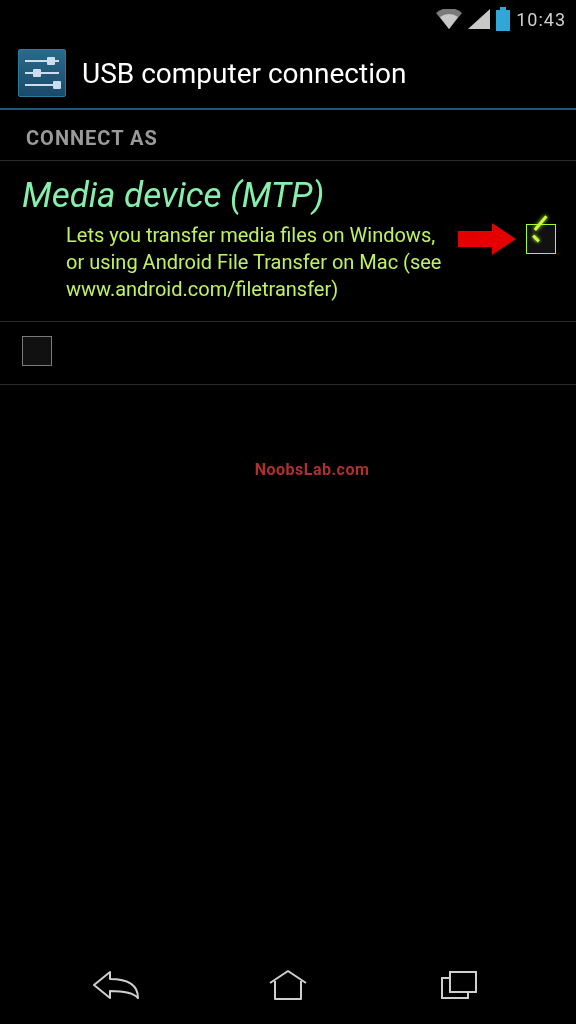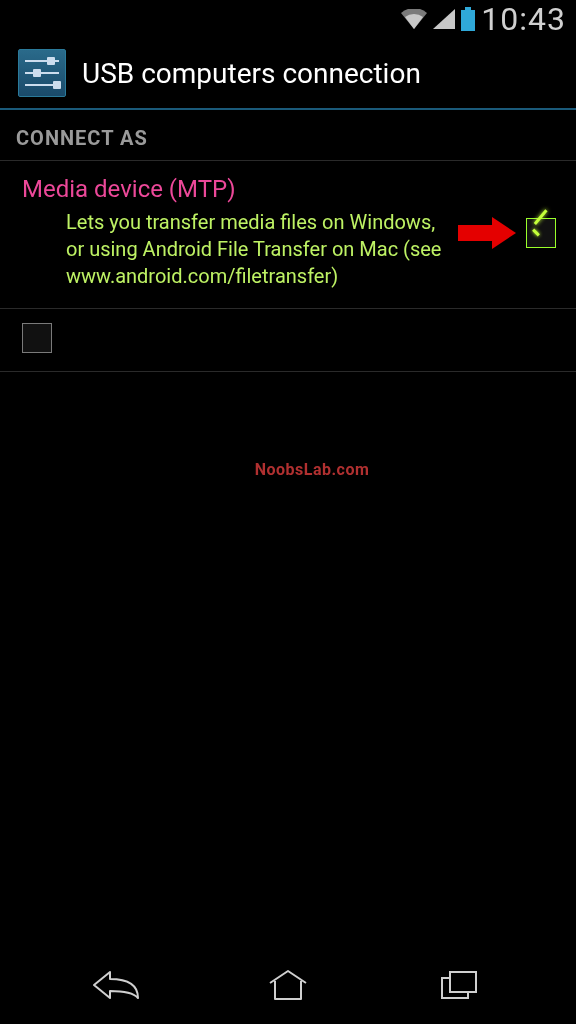--- a/index.html
+++ b/index.html
@@ -16,21 +16,21 @@
     height: 38px;
     background: #000;
     display: flex;
     justify-content: flex-end;
     align-items: center;
     padding: 0 10px;
     gap: 6px;
     font-size: 26px;
     color: #d0d0d0;
   }
-  .status-bar .time { font-size: 32px; letter-spacing: 1px; margin-left: 0; }
+  .status-bar .time { font-size: 18px; letter-spacing: 1px; margin-left: 0; }
   .wifi-icon svg, .signal-icon svg, .battery-icon svg { display: block; }
   .app-bar {
     height: 72px;
     display: flex;
     align-items: center;
     padding: 0 18px;
     gap: 16px;
     border-bottom: 2px solid #1a5a7a;
   }
   .sliders-icon {
@@ -42,33 +42,33 @@
     flex: 0 0 auto;
   }
   .sliders-icon .line { position:absolute; left:6px; right:6px; height:2px; background:#cde; }
   .sliders-icon .knob { position:absolute; width:8px; height:8px; background:#cde; border-radius:1px; top:-3px; }
   .app-title { font-size: 28px; font-weight: 400; color: #fff; }
   .section-header {
     color: #9a9a9a;
     font-size: 20px;
     font-weight: 700;
     letter-spacing: 1px;
-    padding: 16px 16px 10px;
+    padding: 16px 26px 10px;
     border-bottom: 1px solid #2a2a2a;
   }
   .option {
     display: flex;
     align-items: center;
     padding: 14px 20px 18px 22px;
     border-bottom: 1px solid #2a2a2a;
     gap: 10px;
     position: relative;
   }
   .option-text { flex: 1 1 auto; min-width: 0; }
-  .option-title { font-size: 24px; color: #ec4899; margin-bottom: 6px; }
+  .option-title { font-size: 35px; color: #86efac; margin-bottom: 6px; font-style: italic; }
   .option-desc { font-size: 20px; color: #bef264; line-height: 1.35; margin-left: 44px; }
   .arrow {
     width: 58px; height: 32px;
     position: relative;
     flex: 0 0 auto;
   }
   .arrow::before {
     content:"";
     position:absolute; left:0; top:8px; width:36px; height:16px; background:#e40000;
   }
@@ -158,21 +158,21 @@
     <div class="line" style="top:10px;">
         <div class="knob" style="left:22px;"></div>
       </div>
     <div class="line" style="top:22px;">
         <div class="knob" style="left:8px;"></div>
       </div>
     <div class="line" style="top:34px;">
         <div class="knob" style="left:28px;"></div>
       </div>
   </div>
-  <div class="app-title">USB computers connection</div>
+  <div class="app-title">USB computer connection</div>
 </div>
 
 <div class="section-header">CONNECT AS</div>
 
 <div class="option">
   <div class="option-text">
     <div class="option-title">Media device (MTP)</div>
     <div class="option-desc">Lets you transfer media files on Windows, or using Android File Transfer on Mac (see www.android.com/filetransfer)</div>
   </div>
   <div class="arrow"></div>

